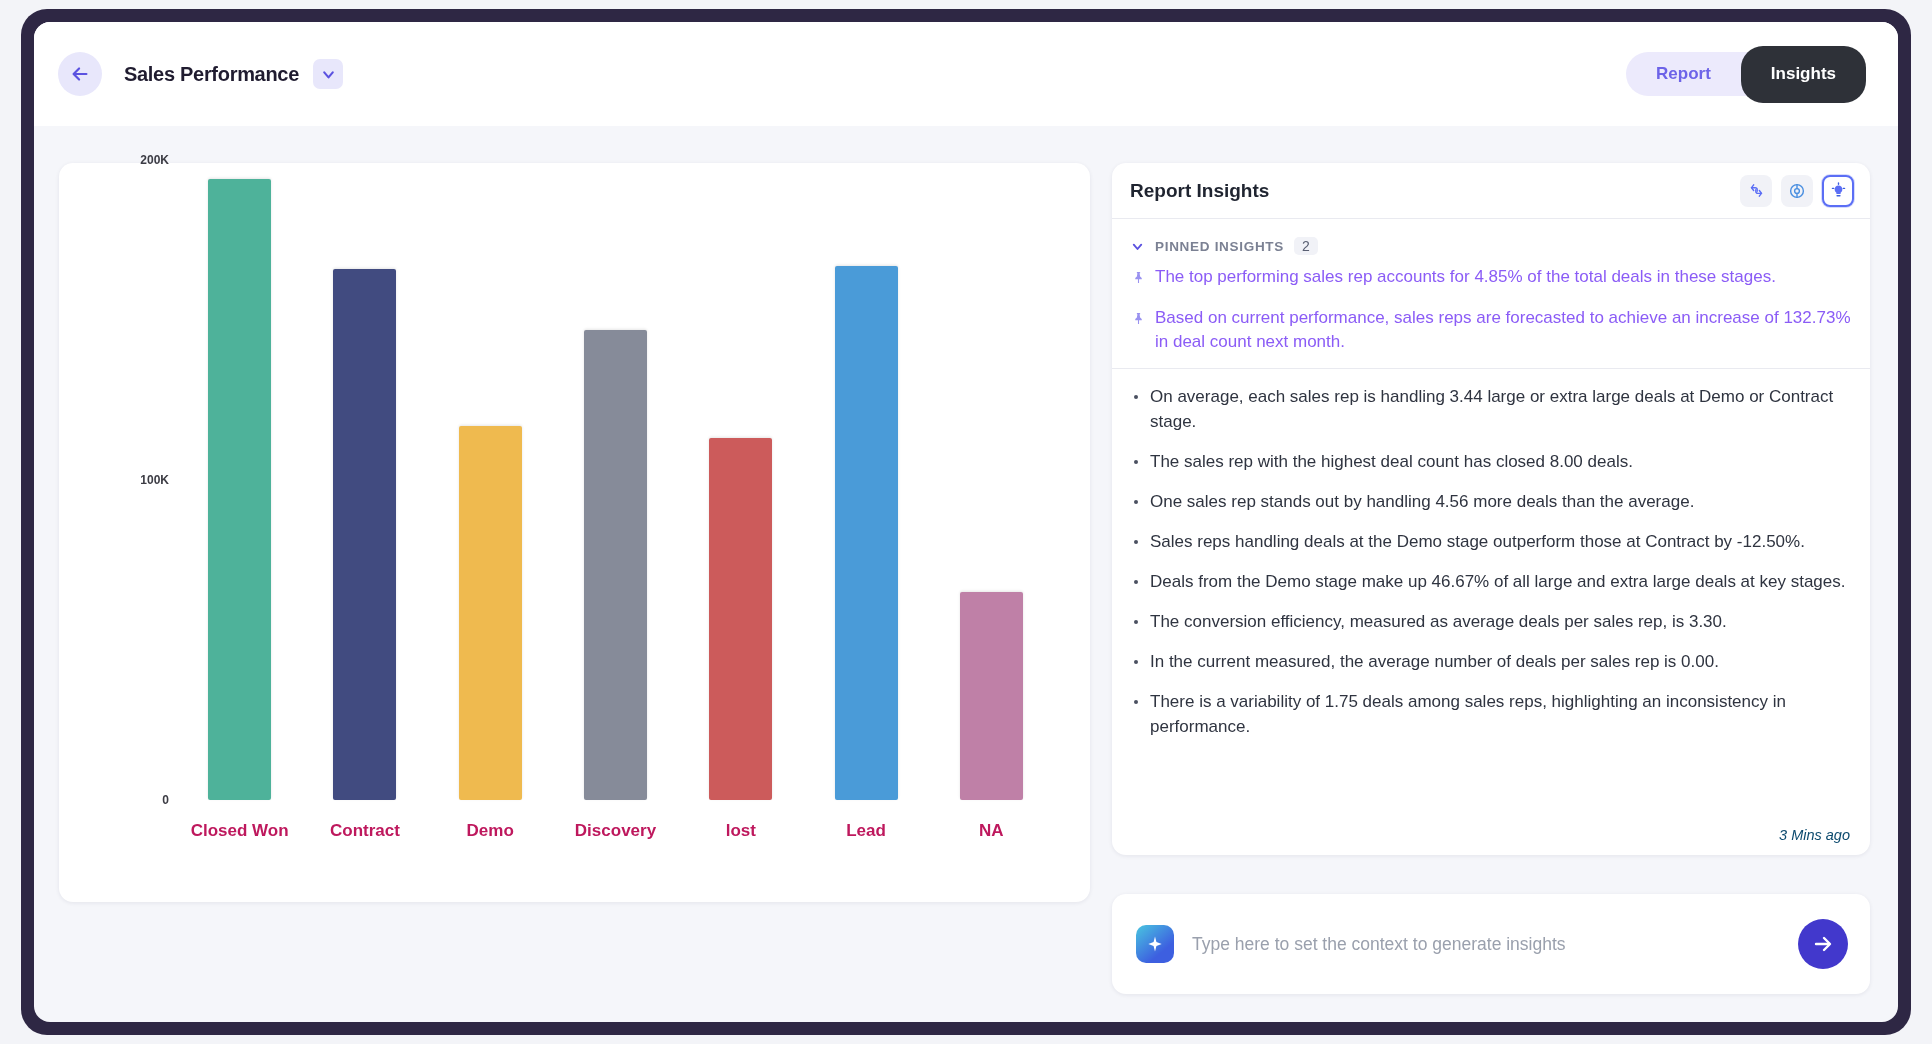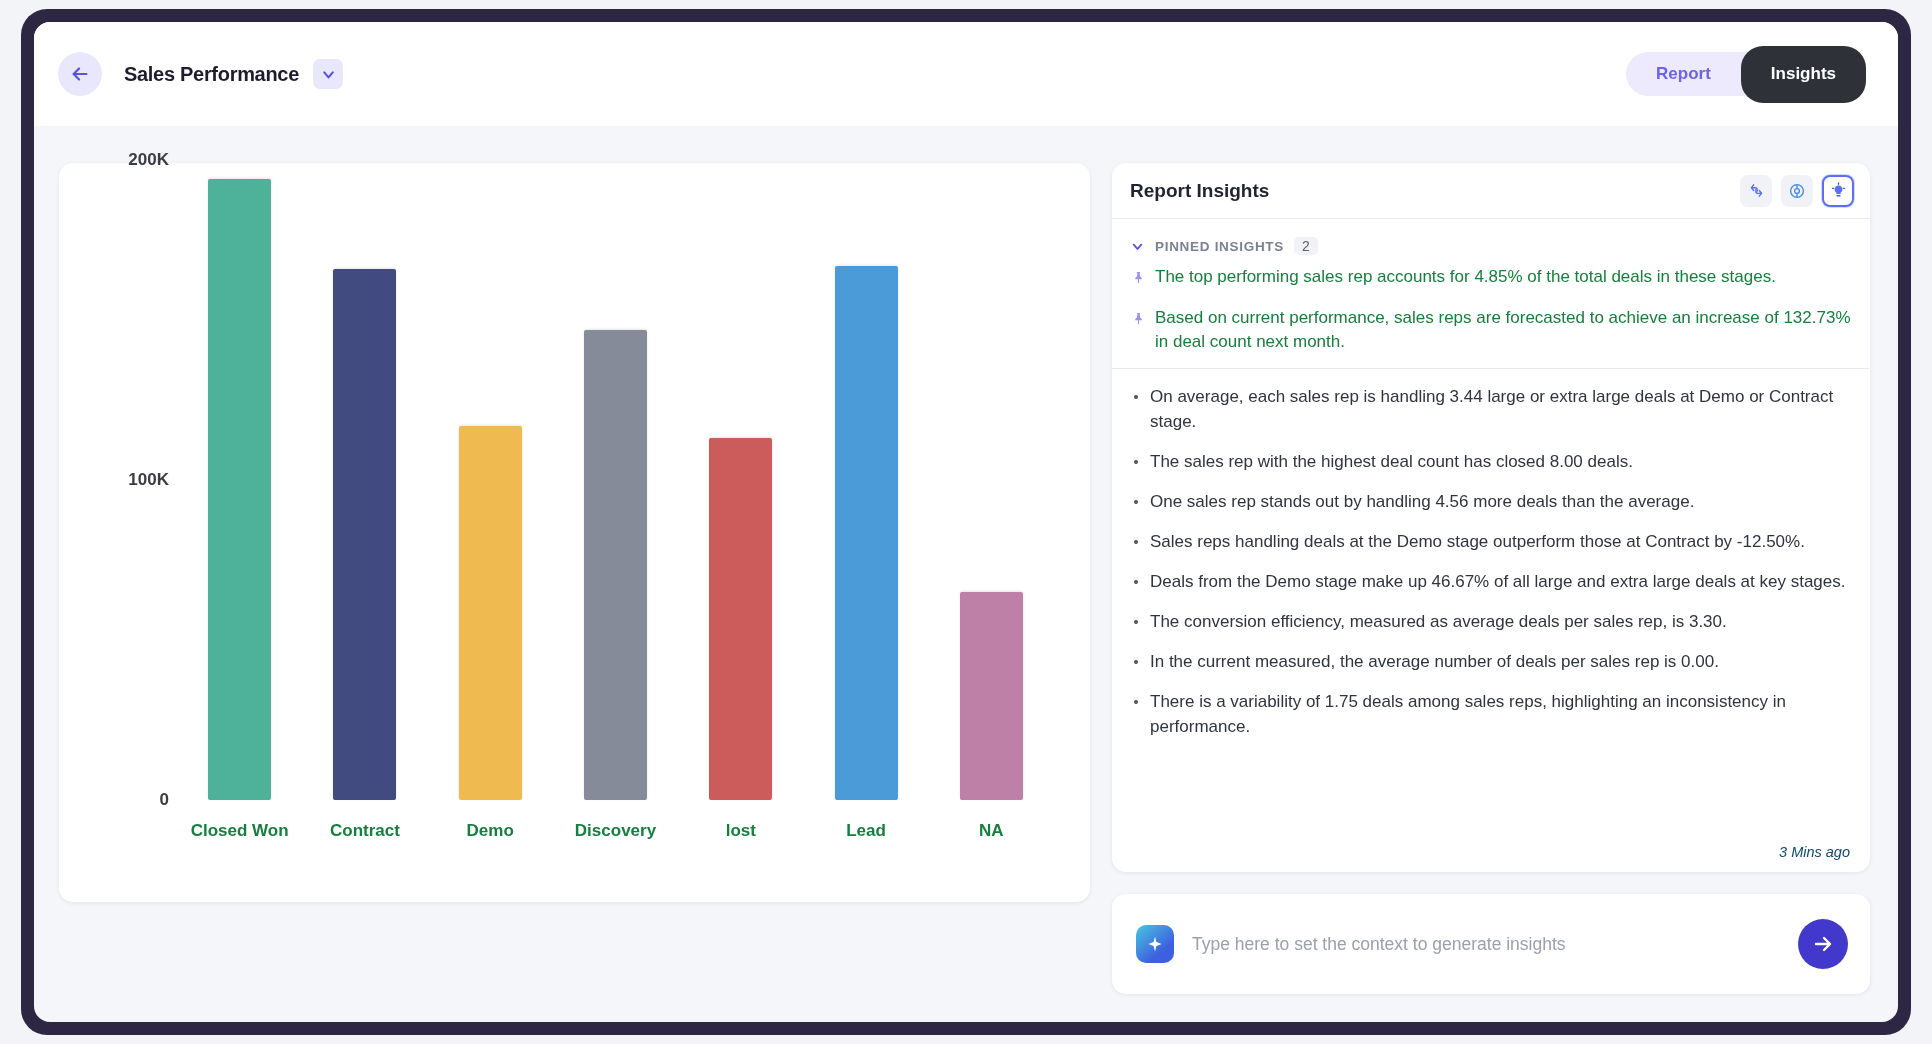--- a/index.html
+++ b/index.html
@@ -106,21 +106,21 @@
   }
   .plot {
     position: absolute;
     left: 0; top: 0; right: 0; bottom: 0;
   }
   .ytick {
     position: absolute;
     left: 30px;
     width: 80px;
     text-align: right;
-    font-size: 17px;
+    font-size: 12px;
     font-weight: bold;
     color: #3c3c44;
     transform: translateY(-50%);
   }
   .bars {
     position: absolute;
     left: 118px;
     right: 36px;
     top: 0;
     bottom: 0;
@@ -140,30 +140,30 @@
     border-radius: 2px;
     box-shadow: 0 -1px 3px rgba(0,0,0,.10);
   }
   .barlabel {
     position: absolute;
     bottom: -41px;
     left: 0; right: 0;
     text-align: center;
     font-size: 17px;
     font-weight: bold;
-    color: #15803d;
+    color: #be185d;
     white-space: nowrap;
   }
 
   
   .right-col {
     display: flex;
     flex-direction: column;
     flex: 1 1 auto;
-    gap: 22px;
+    gap: 39px;
     min-width: 0;
   }
   .insights-card {
     background: #ffffff;
     border-radius: 14px;
     box-shadow: 0 1px 4px rgba(30,30,60,.08);
     height: 715px;
     display: flex;
     flex-direction: column;
     overflow: hidden;
@@ -218,21 +218,21 @@
     padding: 1px 8px;
     font-weight: normal;
   }
   .pinned-list { padding: 4px 18px 12px 20px; }
   .pinned-item {
     display: flex;
     gap: 10px;
     margin-bottom: 14px;
     font-size: 17px;
     line-height: 1.42;
-    color: #15803d;
+    color: #8b5cf6;
   }
   .pinned-item:last-child { margin-bottom: 0; }
   .pin-ico { flex: 0 0 auto; margin-top: 3px; }
   .divider { height: 1px; background: #e9eaf0; margin: 2px 0 0 0; }
   .bullets {
     padding: 16px 22px 6px 22px;
     flex: 1 1 auto;
     overflow: hidden;
   }
   .bullet {

